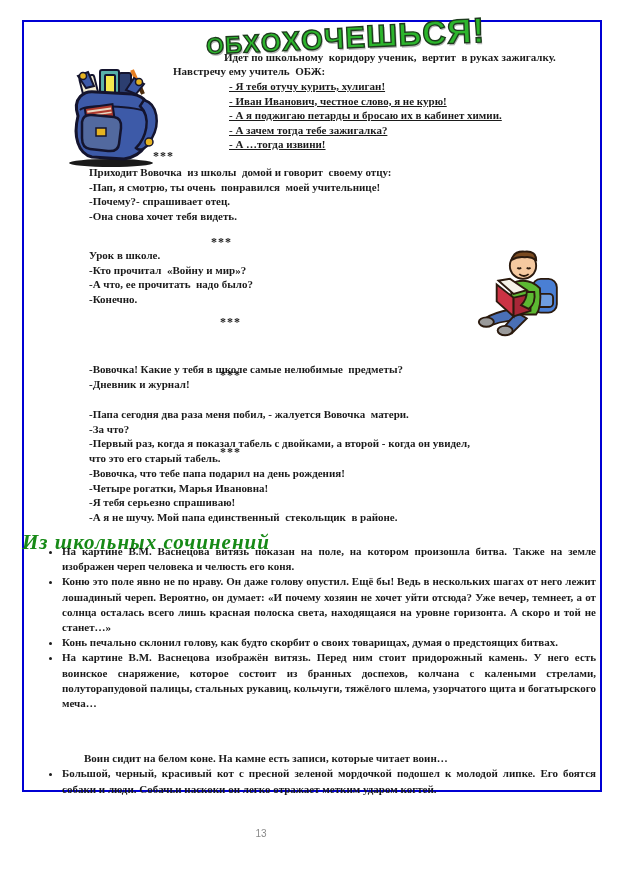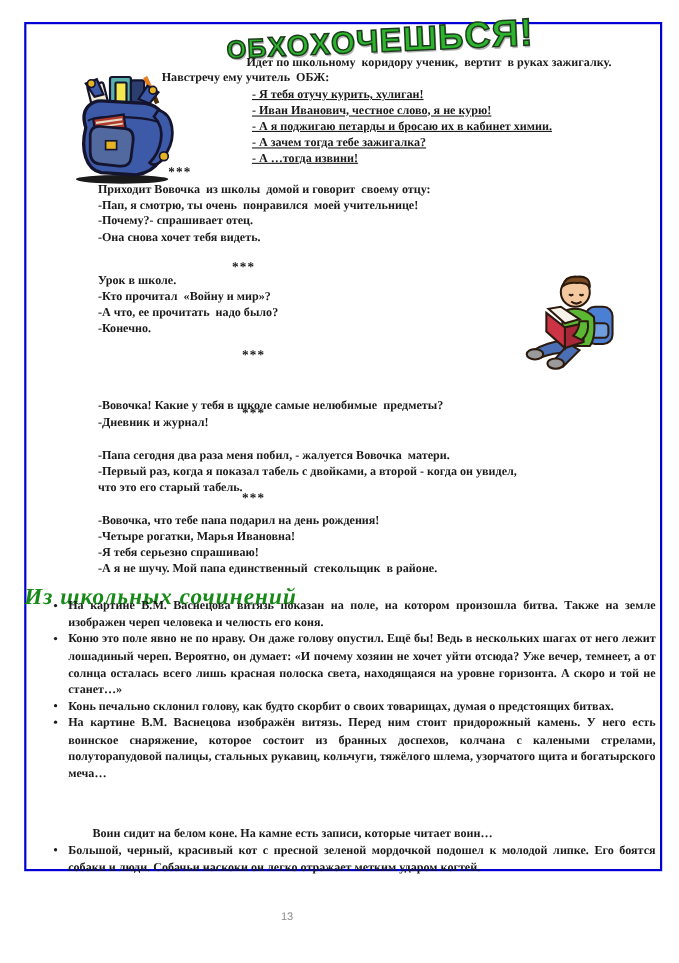--- a/index.html
+++ b/index.html
@@ -64,38 +64,38 @@
     <path d="M88,40 C102,44 104,64 96,78 C92,88 84,92 80,88 C90,78 96,58 84,46 Z" fill="#3d5aa8" stroke="#14142e" stroke-width="2.5"></path>
     <circle cx="93" cy="82" r="4" fill="#e6b422" stroke="#14142e" stroke-width="1.5"></circle>
 
     <path d="M30,28 L22,16 L32,12 L38,26 Z" fill="#3d5aa8" stroke="#14142e" stroke-width="2"></path>
     <path d="M70,30 L78,18 L88,24 L80,34 Z" fill="#3d5aa8" stroke="#14142e" stroke-width="2"></path>
     <circle cx="27" cy="16" r="3.5" fill="#e6b422" stroke="#14142e" stroke-width="1.5"></circle>
     <circle cx="83" cy="22" r="3.5" fill="#e6b422" stroke="#14142e" stroke-width="1.5"></circle>
   </svg>
 
   <div class="t" style="left:224px;top:50px;">Идет по школьному  коридору ученик,  вертит  в руках зажигалку.</div>
-  <div class="t" style="left:147px;top:64px;">Навстречу ему учитель  ОБЖ:</div>
+  <div class="t" style="left:173px;top:64px;">Навстречу ему учитель  ОБЖ:</div>
   <div class="t" style="left:229px;top:79px;text-decoration:underline;"><div>- Я тебя отучу курить, хулиган!</div><div>- Иван Иванович, честное слово, я не курю!</div><div>- А я поджигаю петарды и бросаю их в кабинет химии.</div><div>- А зачем тогда тебе зажигалка?</div><div>- А …тогда извини!</div></div>
 
   <div class="stars" style="left:153px;top:150px;">***</div>
 
   <div class="t" style="left:89px;top:165px;"><div>Приходит Вовочка  из школы  домой и говорит  своему отцу:</div><div>-Пап, я смотрю, ты очень  понравился  моей учительнице!</div><div>-Почему?- спрашивает отец.</div><div>-Она снова хочет тебя видеть.</div></div>
 
   <div class="stars" style="left:211px;top:236px;">***</div>
 
   <div class="t" style="left:89px;top:248px;"><div>Урок в школе.</div><div>-Кто прочитал  «Войну и мир»?</div><div>-А что, ее прочитать  надо было?</div><div>-Конечно.</div></div>
 
   <div class="stars" style="left:220px;top:316px;">***</div>
 
   <div class="t" style="left:89px;top:362px;"><div>-Вовочка! Какие у тебя в школе самые нелюбимые  предметы?</div><div>-Дневник и журнал!</div></div>
 
   <div class="stars" style="left:220px;top:369px;">***</div>
 
-  <div class="t" style="left:89px;top:391px;margin-top:16px;"><div>-Папа сегодня два раза меня побил, - жалуется Вовочка  матери.</div><div>-Первый раз, когда я показал табель с двойками, а второй - когда он увидел,</div><div>что это его старый табель.</div></div>
+  <div class="t" style="left:89px;top:391px;margin-top:16px;"><div>-Папа сегодня два раза меня побил, - жалуется Вовочка  матери.</div><div>-За что?</div><div>-Первый раз, когда я показал табель с двойками, а второй - когда он увидел,</div><div>что это его старый табель.</div></div>
 
   <div class="stars" style="left:220px;top:446px;">***</div>
 
   <div class="t" style="left:89px;top:466px;"><div>-Вовочка, что тебе папа подарил на день рождения!</div><div>-Четыре рогатки, Марья Ивановна!</div><div>-Я тебя серьезно спрашиваю!</div><div>-А я не шучу. Мой папа единственный  стекольщик  в районе.</div></div>
 
   <svg class="art" style="left:476px;top:245px;" width="94" height="94" viewBox="0 0 100 100">
     <g stroke="#2b1a0e" stroke-width="2">
 
       <rect x="60" y="36" width="26" height="36" rx="9" fill="#4a7fd4"></rect>
       <rect x="64" y="52" width="18" height="14" rx="4" fill="#6f9de0"></rect>

